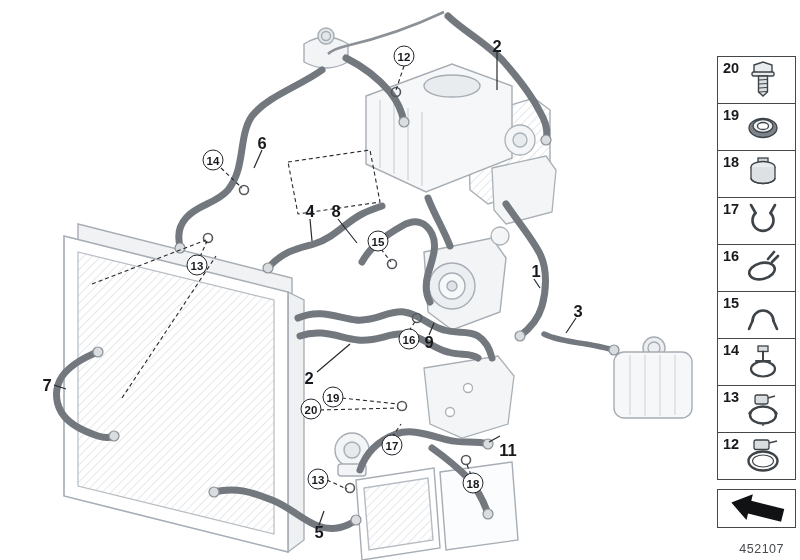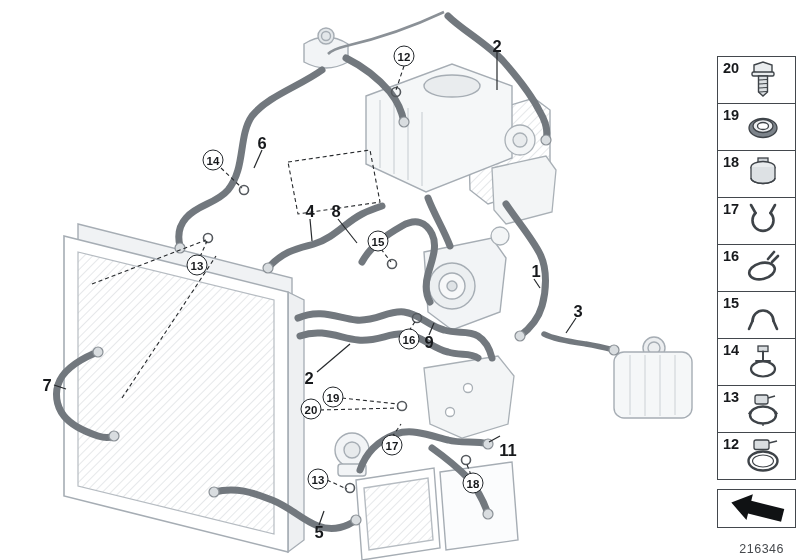--- a/index.html
+++ b/index.html
@@ -326,15 +326,15 @@
     </div>
 
     <div class="arrow-cell">
       <svg class="licon" viewBox="0 0 64 36">
         <polygon points="4,18 24,4 24,11 60,11 60,25 24,25 24,32" fill="#101214" transform="rotate(14 32 18)"></polygon>
       </svg>
     </div>
 
   </div>
 
-  <div class="diagram-number">216346</div>
+  <div class="diagram-number">452107</div>
 
 </div>
 
 </body></html>

